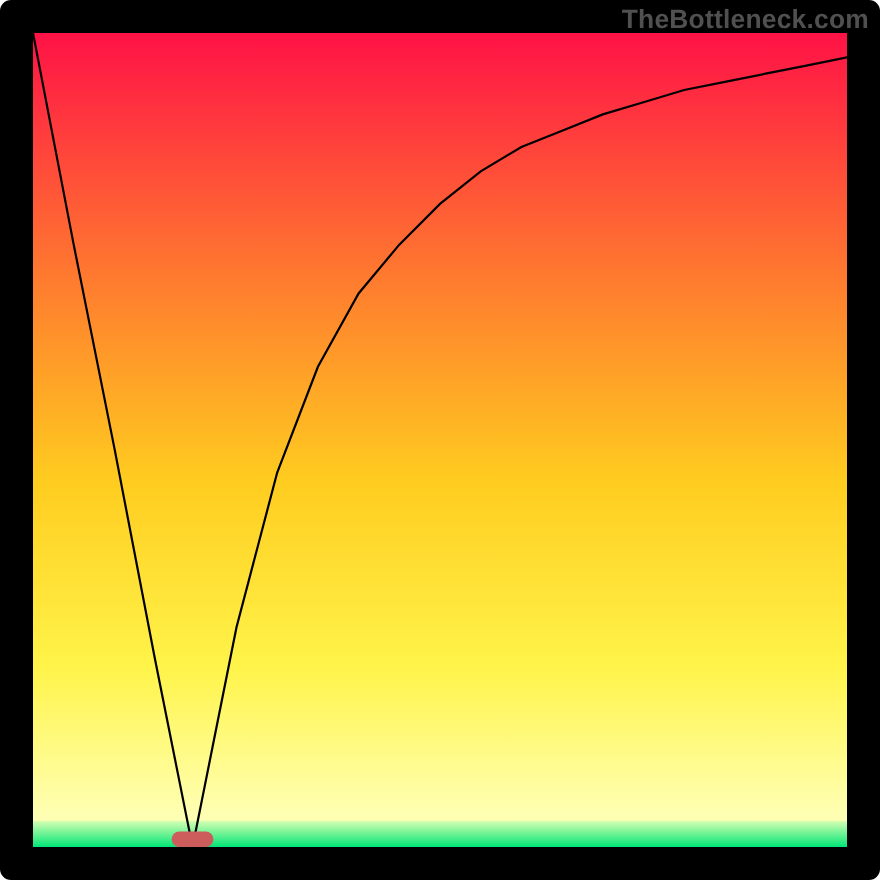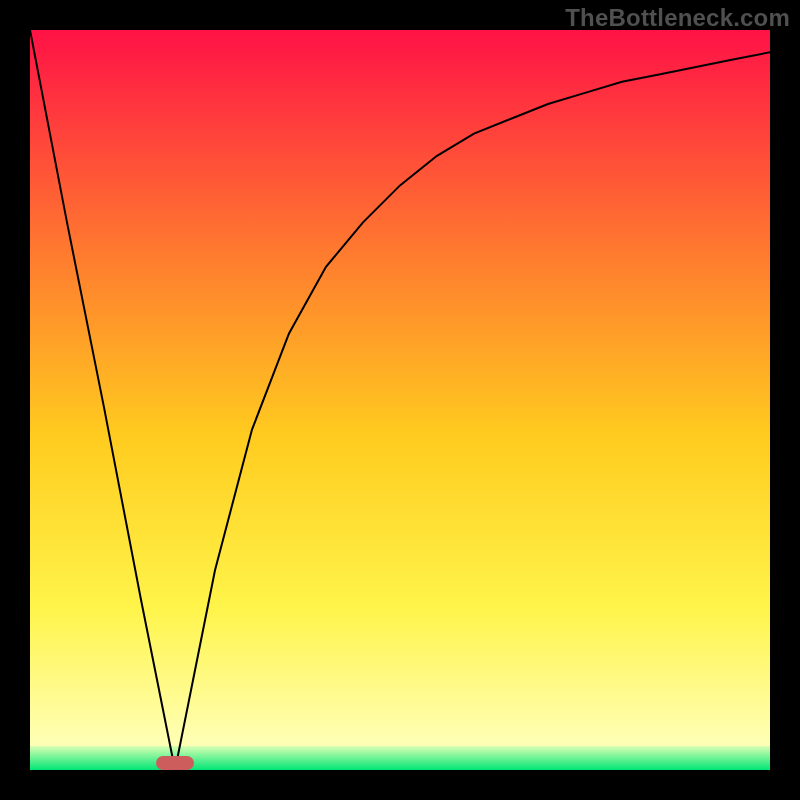--- a/index.html
+++ b/index.html
@@ -9,20 +9,21 @@
     height: 800px;
     background: #ffffff;
     font-family: Arial, Helvetica, sans-serif;
     overflow: hidden;
   }
   .frame {
     position: relative;
     width: 800px;
     height: 800px;
     background: #000000;
+    border-radius: 10px;
   }
   .watermark {
     position: absolute;
     top: 4px;
     right: 10px;
     color: #505050;
     font-size: 24px;
     font-weight: 600;
     letter-spacing: 0.2px;
     user-select: none;

